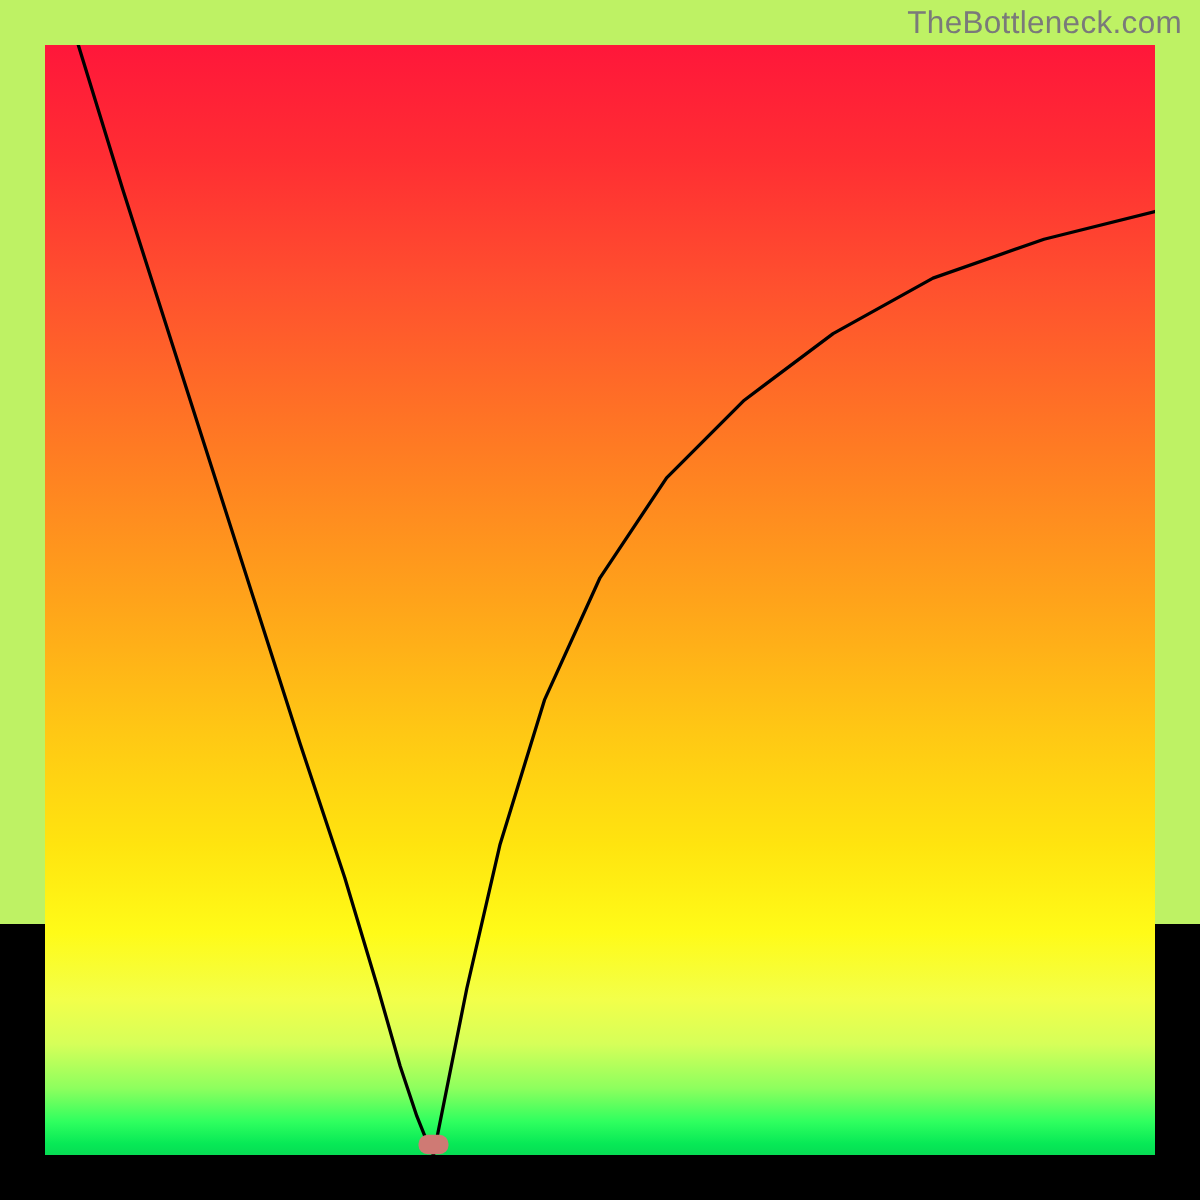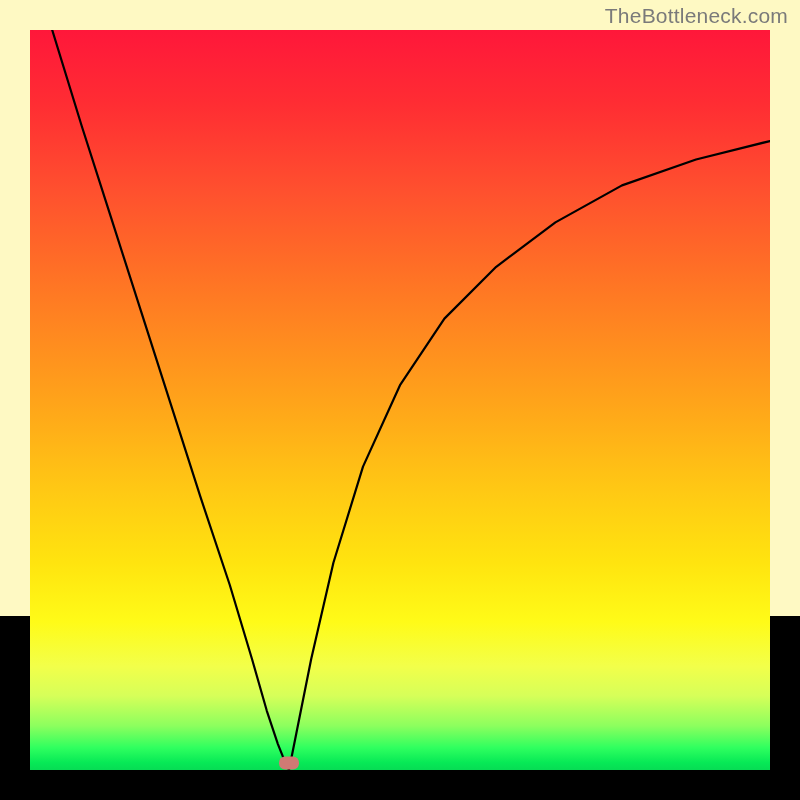--- a/index.html
+++ b/index.html
@@ -8,21 +8,21 @@
     width: 800px;
     height: 800px;
     background: #000;
     font-family: Arial, Helvetica, sans-serif;
     overflow: hidden;
   }
   .frame {
     position: relative;
     width: 800px;
     height: 616px;
-    background: #fef9c3;
+    background: #bef264;
   }
   .plot-area {
     position: absolute;
     left: 30px;
     top: 30px;
     width: 740px;
     height: 740px;
     
     background: linear-gradient(
       to bottom,

